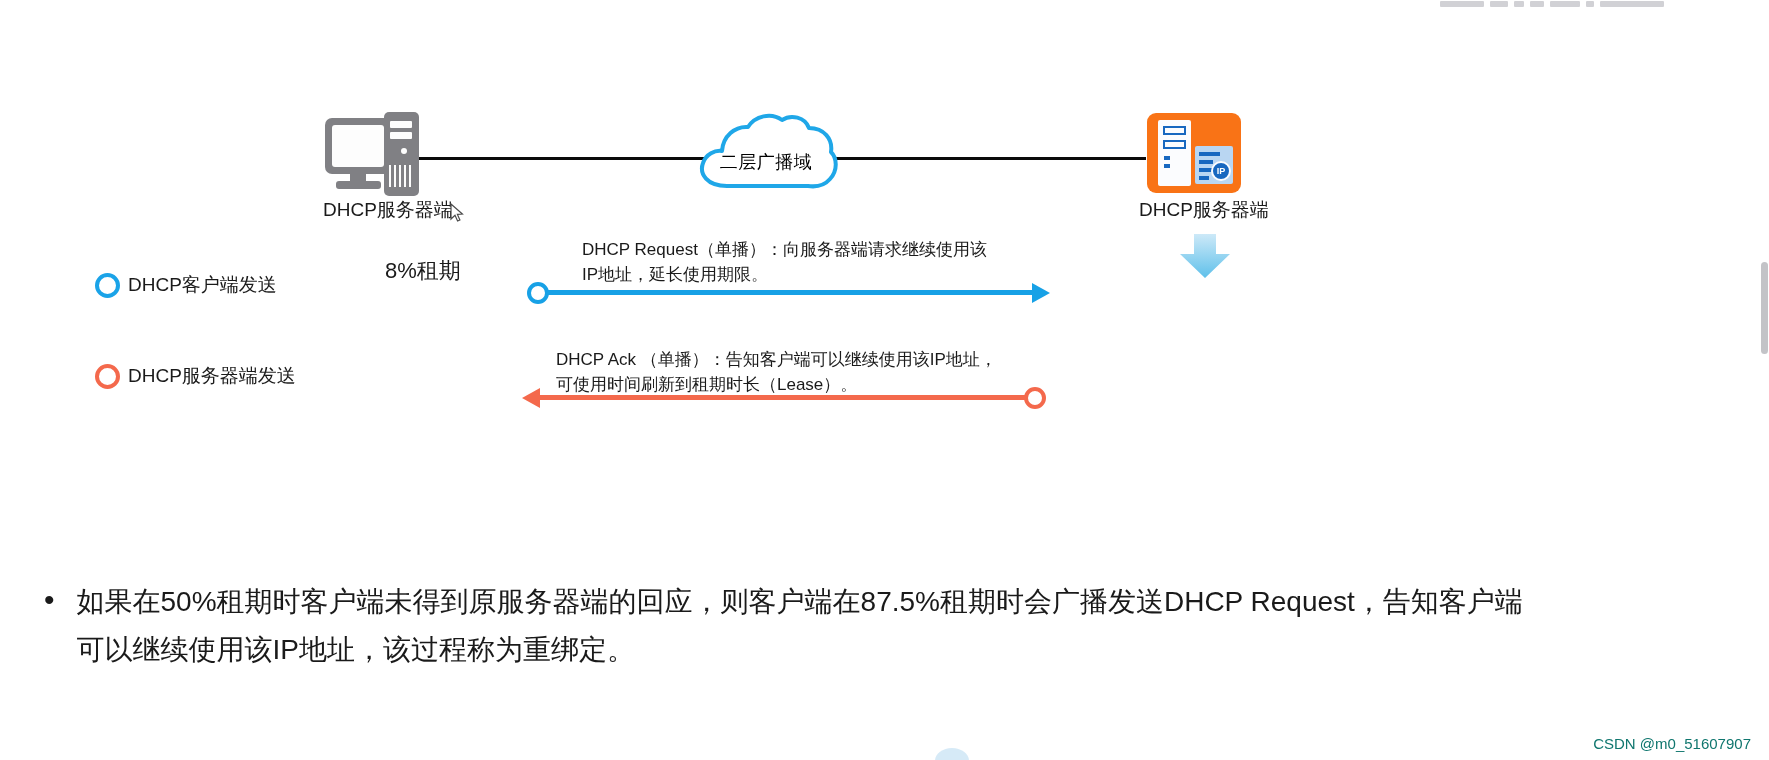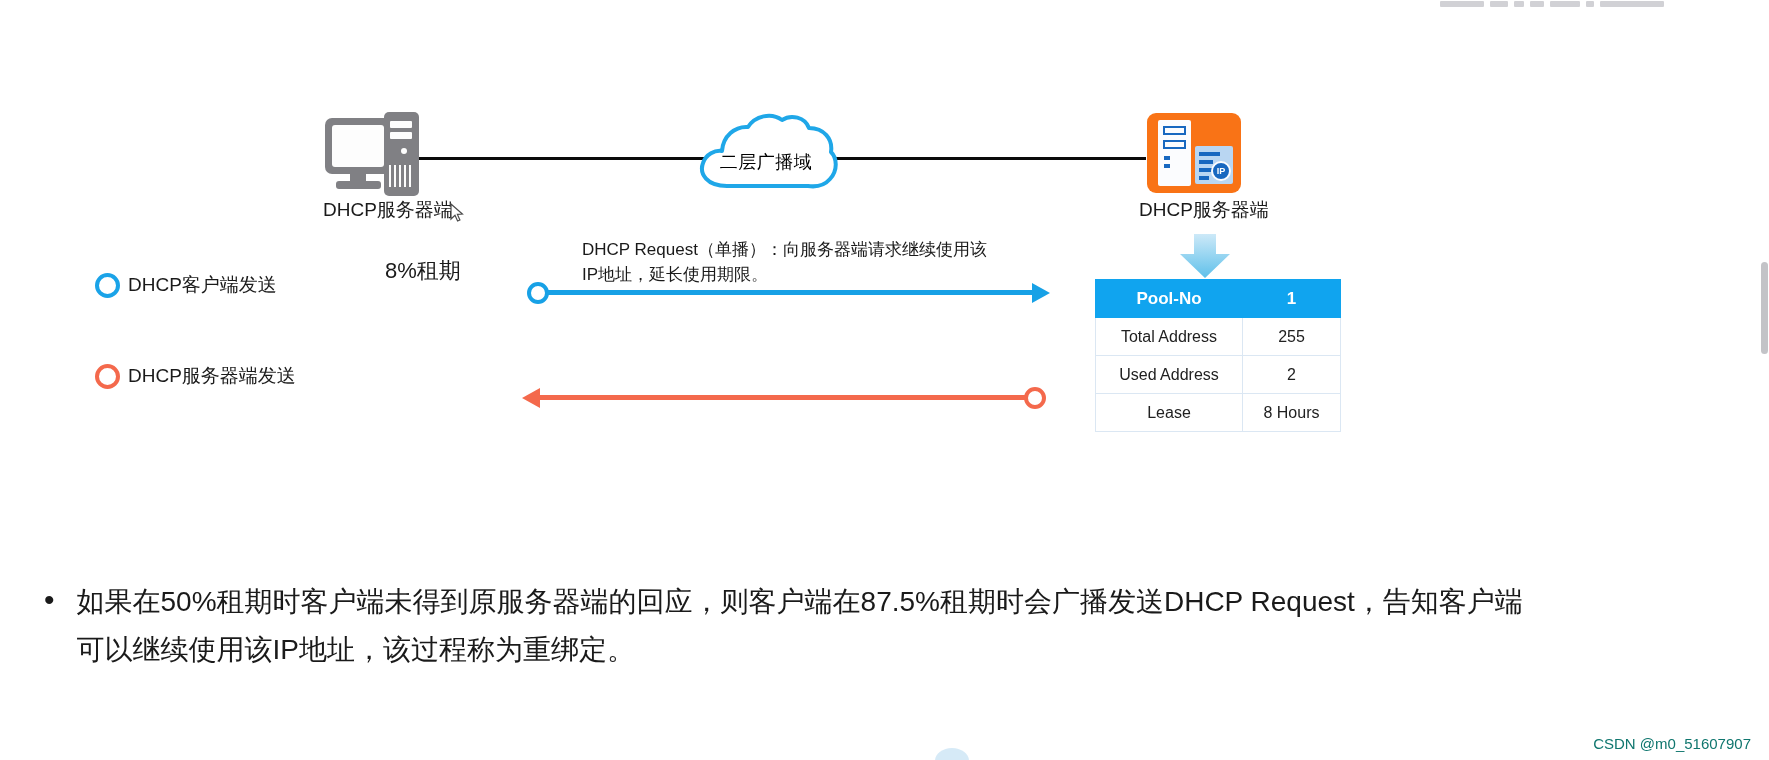--- a/index.html
+++ b/index.html
@@ -466,58 +466,40 @@
       <defs>
         <linearGradient id="dag" x1="0" y1="0" x2="0" y2="1">
           <stop offset="0%" stop-color="#cde9f8"></stop>
           <stop offset="100%" stop-color="#5fc0ea"></stop>
         </linearGradient>
       </defs>
       <path d="M17 2 L39 2 L39 22 L53 22 L28 46 L3 22 L17 22 Z" fill="url(#dag)"></path>
     </svg>
   </div>
 
-  <table class="pool-table">
-    <tbody>
-      <tr class="head">
-        <td class="k">Pool-No</td>
-        <td class="v">1</td>
-      </tr>
-      <tr>
-        <td class="k">Total Address</td>
-        <td class="v">255</td>
-      </tr>
-      <tr>
-        <td class="k">Used Address</td>
-        <td class="v">2</td>
-      </tr>
-      <tr>
-        <td class="k">Lease</td>
-        <td class="v">8 Hours</td>
-      </tr>
-    </tbody>
-  </table>
 
   <div class="legend-item legend-client">
     <span class="ring blue"></span>
     <span>DHCP客户端发送</span>
   </div>
   <div class="legend-item legend-server">
     <span class="ring orange"></span>
     <span>DHCP服务器端发送</span>
   </div>
 
   <div class="lease-label">8%租期</div>
 
   <div class="msg-text msg-request">DHCP Request（单播）：向服务器端请求继续使用该
 IP地址，延长使用期限。</div>
   <div class="arrow-dot dot-req"></div>
   <div class="arrow-line arrow-req"></div>
   <div class="arrow-head head-req"></div>
 
+  <div class="msg-text msg-ack">DHCP Ack （单播）：告知客户端可以继续使用该IP地址，
+可使用时间刷新到租期时长（Lease）。</div>
   <div class="arrow-dot dot-ack"></div>
   <div class="arrow-line arrow-ack"></div>
   <div class="arrow-head head-ack"></div>
 
   <div class="bullet-block">
     <div class="bullet-dot">•</div>
     <div class="bullet-text">如果在50%租期时客户端未得到原服务器端的回应，则客户端在87.5%租期时会广播发送DHCP Request，告知客户端可以继续使用该IP地址，该过程称为重绑定。</div>
   </div>
 
   <div class="blob"></div>

